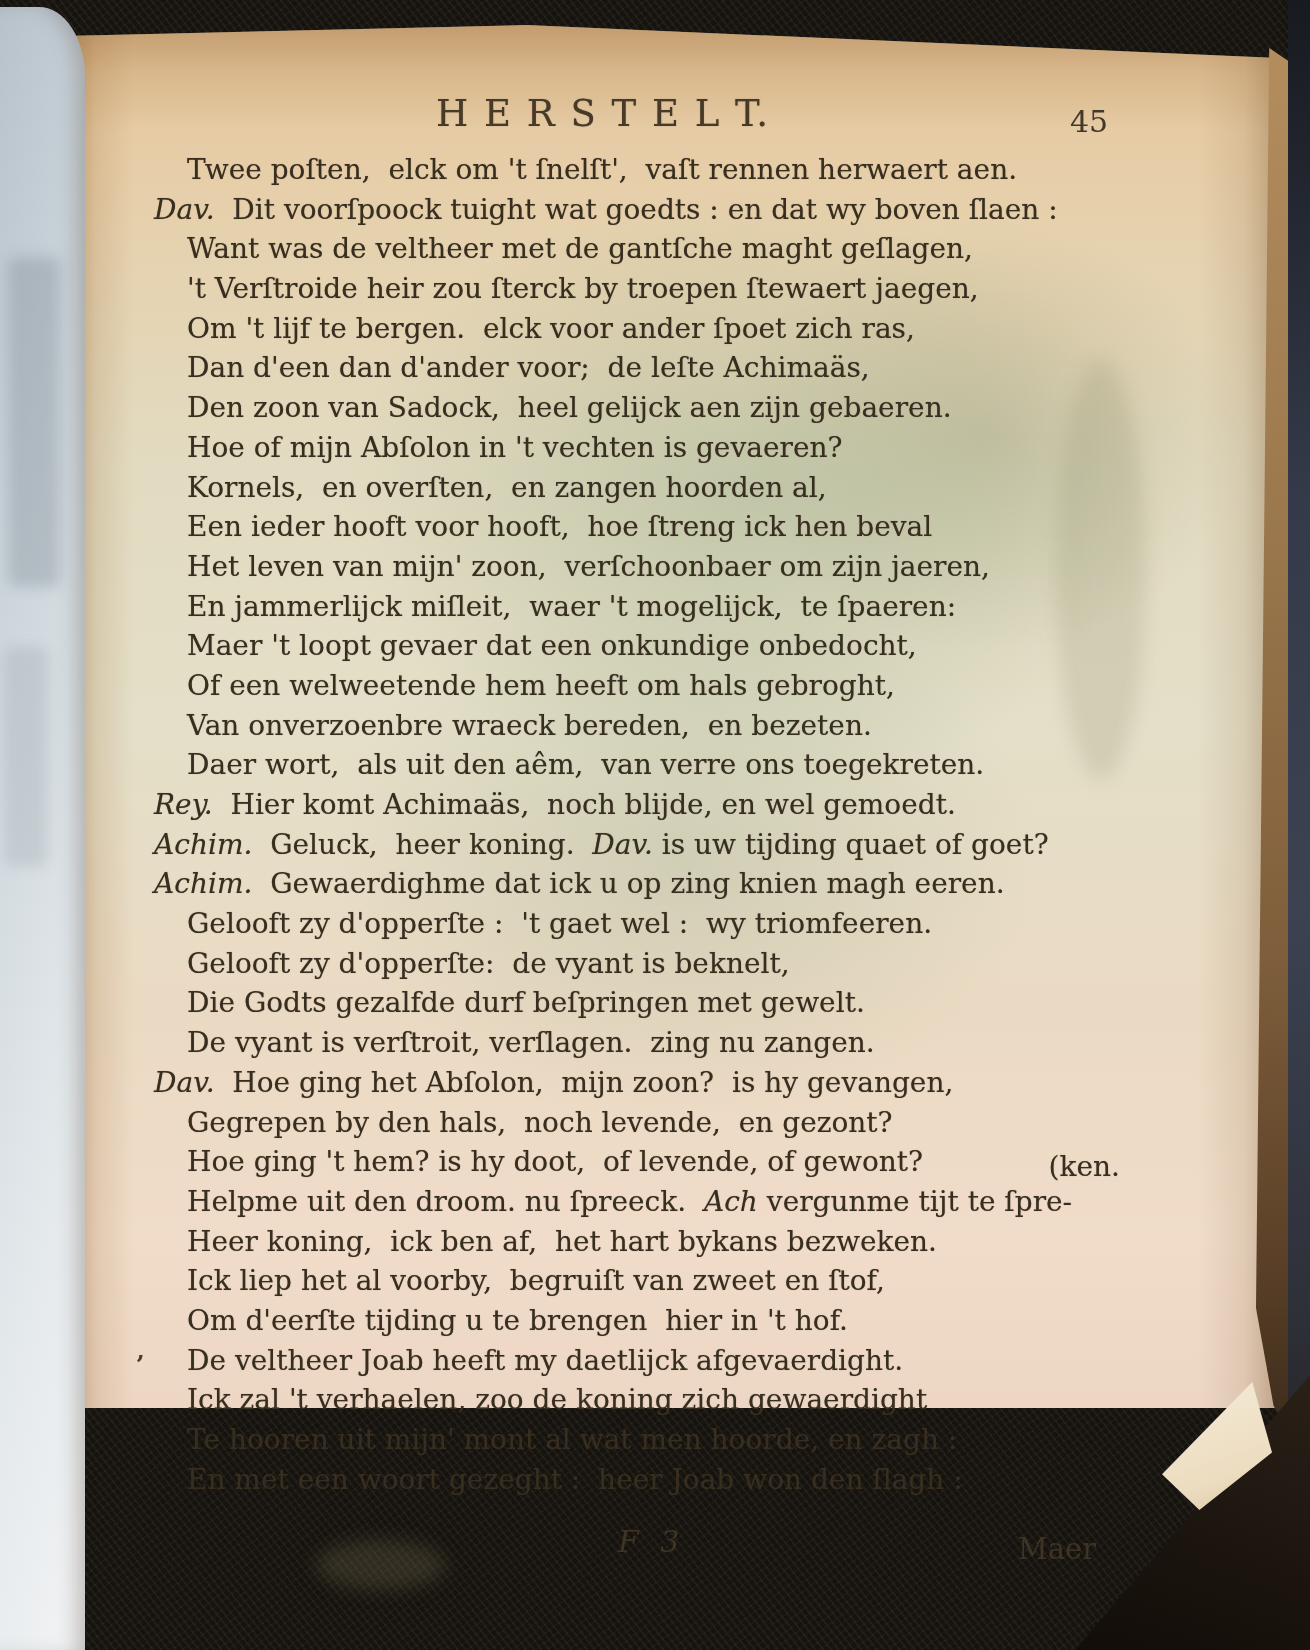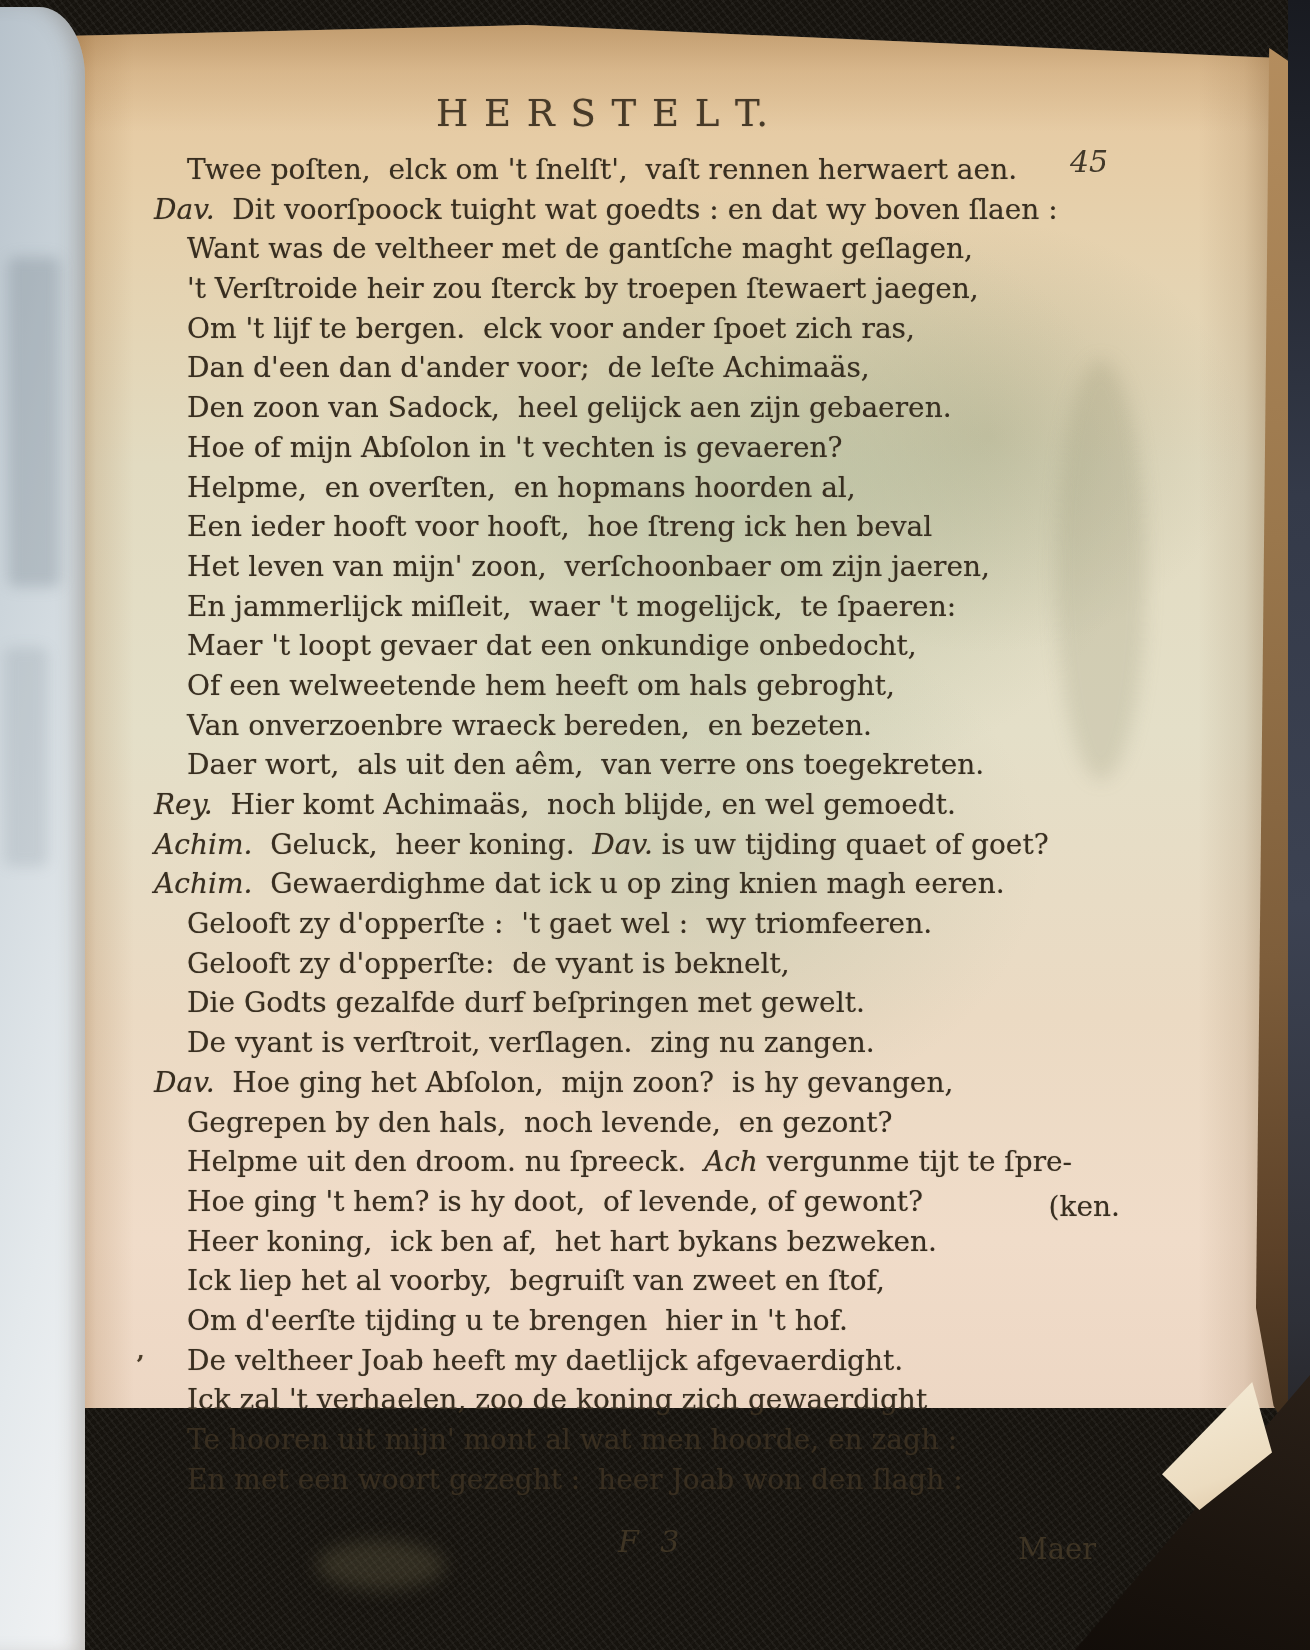--- a/index.html
+++ b/index.html
@@ -59,21 +59,21 @@
   }
   
   .smudge{position:absolute;filter:blur(9px);border-radius:50%;z-index:2;}
   .header-title{
     position:absolute;left:370px;top:92px;z-index:5;
     font-size:37px;letter-spacing:2px;color:#473a28;white-space:pre;
     text-shadow:0 0 1px rgba(71,58,40,0.5);
   }
   .page-number{
     position:absolute;left:1004px;top:104px;z-index:5;
-    font-size:30px;color:#42392a;font-style:italic;margin-top:40px;
+    font-size:30px;color:#42392a;
   }
   .text-block{
     position:absolute;left:88px;top:150px;width:952px;z-index:5;
     font-size:28px;line-height:39.7px;color:#382e20;
     text-shadow:0 0 1px rgba(56,46,32,0.45);
   }
   .line{position:relative;height:39.7px;white-space:pre;}
   .line.ind{padding-left:33px;}
   .sp{font-style:italic;}
   .turnover{position:absolute;right:-14px;top:5px;}
@@ -106,39 +106,39 @@
 
   <div class="text-block">
       <div class="line ind"><span>Twee poſten,  elck om 't ſnelſt',  vaſt rennen herwaert aen.</span></div>
       <div class="line"><span class="sp">Dav.</span><span>  Dit voorſpoock tuight wat goedts : en dat wy boven ſlaen :</span></div>
       <div class="line ind"><span>Want was de veltheer met de gantſche maght geſlagen,</span></div>
       <div class="line ind"><span>'t Verſtroide heir zou ſterck by troepen ſtewaert jaegen,</span></div>
       <div class="line ind"><span>Om 't lijf te bergen.  elck voor ander ſpoet zich ras,</span></div>
       <div class="line ind"><span>Dan d'een dan d'ander voor;  de leſte Achimaäs,</span></div>
       <div class="line ind"><span>Den zoon van Sadock,  heel gelijck aen zijn gebaeren.</span></div>
       <div class="line ind"><span>Hoe of mijn Abſolon in 't vechten is gevaeren?</span></div>
-      <div class="line ind"><span>Helpme,  en overſten,  en hopmans hoorden al,</span></div>
+      <div class="line ind"><span>Kornels,  en overſten,  en zangen hoorden al,</span></div>
       <div class="line ind"><span>Een ieder hooft voor hooft,  hoe ſtreng ick hen beval</span></div>
       <div class="line ind"><span>Het leven van mijn' zoon,  verſchoonbaer om zijn jaeren,</span></div>
       <div class="line ind"><span>En jammerlijck miſleit,  waer 't mogelijck,  te ſpaeren:</span></div>
       <div class="line ind"><span>Maer 't loopt gevaer dat een onkundige onbedocht,</span></div>
       <div class="line ind"><span>Of een welweetende hem heeft om hals gebroght,</span></div>
       <div class="line ind"><span>Van onverzoenbre wraeck bereden,  en bezeten.</span></div>
       <div class="line ind"><span>Daer wort,  als uit den aêm,  van verre ons toegekreten.</span></div>
       <div class="line"><span class="sp">Rey.</span><span>  Hier komt Achimaäs,  noch blijde, en wel gemoedt.</span></div>
       <div class="line"><span class="sp">Achim.</span><span>  Geluck,  heer koning.  </span><span class="sp">Dav.</span><span> is uw tijding quaet of goet?</span></div>
       <div class="line"><span class="sp">Achim.</span><span>  Gewaerdighme dat ick u op zing knien magh eeren.</span></div>
       <div class="line ind"><span>Gelooft zy d'opperſte :  't gaet wel :  wy triomfeeren.</span></div>
       <div class="line ind"><span>Gelooft zy d'opperſte:  de vyant is beknelt,</span></div>
       <div class="line ind"><span>Die Godts gezalfde durf beſpringen met gewelt.</span></div>
       <div class="line ind"><span>De vyant is verſtroit, verſlagen.  zing nu zangen.</span></div>
       <div class="line"><span class="sp">Dav.</span><span>  Hoe ging het Abſolon,  mijn zoon?  is hy gevangen,</span></div>
       <div class="line ind"><span>Gegrepen by den hals,  noch levende,  en gezont?</span></div>
+      <div class="line ind"><span>Hoe ging 't hem? is hy doot,  of levende, of gewont?</span><span class="turnover">(ken.</span></div>
       <div class="line ind"><span>Helpme uit den droom. nu ſpreeck.  </span><span class="sp">Ach</span><span> vergunme tijt te ſpre-</span></div>
-      <div class="line ind"><span>Hoe ging 't hem? is hy doot,  of levende, of gewont?</span><span class="turnover">(ken.</span></div>
       <div class="line ind"><span>Heer koning,  ick ben af,  het hart bykans bezweken.</span></div>
       <div class="line ind"><span>Ick liep het al voorby,  begruiſt van zweet en ſtof,</span></div>
       <div class="line ind"><span>Om d'eerſte tijding u te brengen  hier in 't hof.</span></div>
       <div class="line ind"><span>De veltheer Joab heeft my daetlijck afgevaerdight.</span><span class="margin-mark">’</span></div>
       <div class="line ind"><span>Ick zal 't verhaelen, zoo de koning zich gewaerdight</span></div>
       <div class="line ind"><span>Te hooren uit mijn' mont al wat men hoorde, en zagh :</span></div>
       <div class="line ind"><span>En met een woort gezeght :  heer Joab won den ſlagh :</span></div>
     </div>
 
   <div class="footer-sig">F 3</div>

